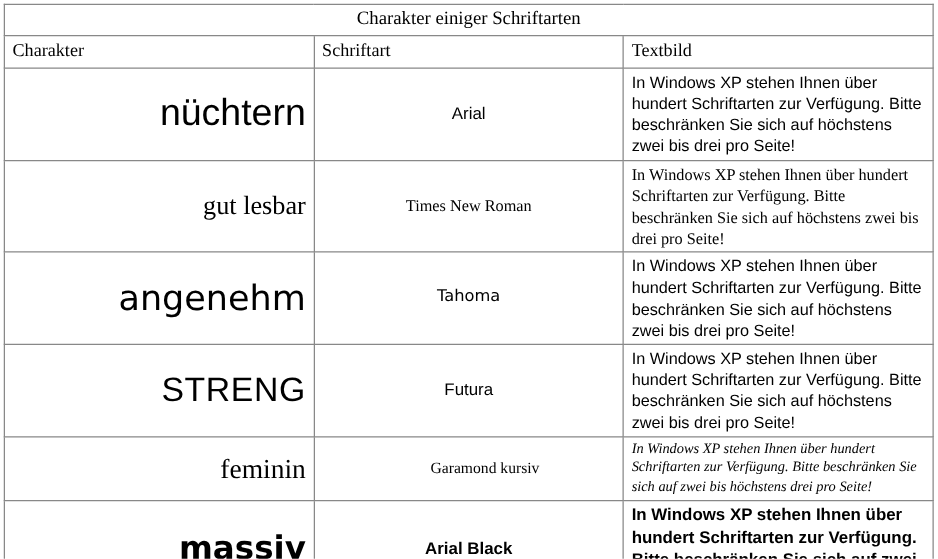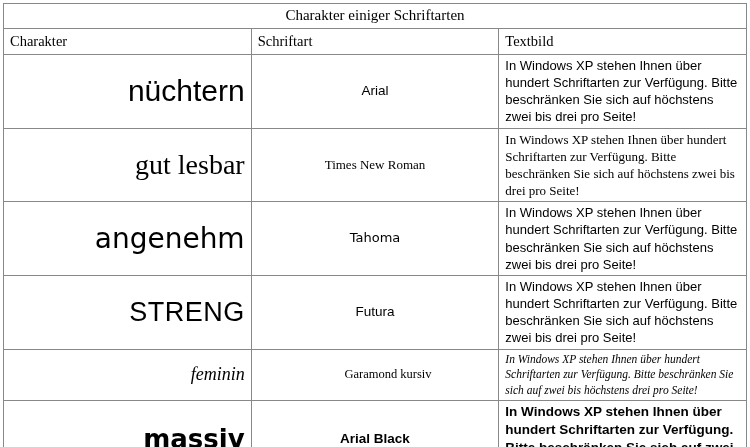--- a/index.html
+++ b/index.html
@@ -66,33 +66,33 @@
     font-size: 13px;
     line-height: 1.32;
     vertical-align: middle;
   }
 
   
   .r-arial .char-cell { font-family: "Liberation Sans", sans-serif; font-size: 30px; }
   .r-arial .font-cell { font-family: "Liberation Sans", sans-serif; font-size: 13.5px; }
   .r-arial .text-cell { font-family: "Liberation Sans", sans-serif; font-size: 13px; }
 
-  .r-times .char-cell { font-family: "Liberation Serif", serif; font-size: 28px; }
+  .r-times .char-cell { font-family: "Liberation Serif", serif; font-size: 21px; }
   .r-times .font-cell { font-family: "Liberation Serif", serif; font-size: 13px; }
   .r-times .text-cell { font-family: "Liberation Serif", serif; font-size: 13px; }
 
   .r-tahoma .char-cell { font-family: "DejaVu Sans", sans-serif; font-size: 28px; }
   .r-tahoma .font-cell { font-family: "DejaVu Sans", sans-serif; font-size: 13px; }
   .r-tahoma .text-cell { font-family: "Liberation Sans", sans-serif; font-size: 13px; }
 
   .r-futura .char-cell { font-family: "Liberation Sans", sans-serif; font-size: 27px; letter-spacing: 0.5px; }
   .r-futura .font-cell { font-family: "Liberation Sans", sans-serif; font-size: 13.5px; }
   .r-futura .text-cell { font-family: "Liberation Sans", sans-serif; font-size: 13px; }
 
-  .r-garamond .char-cell { font-family: "Liberation Serif", serif; font-style: italic; font-size: 18px; }
+  .r-garamond .char-cell { font-family: "Liberation Serif", serif; font-size: 22px; }
   .r-garamond .font-cell { font-family: "Liberation Serif", serif; font-size: 12.5px; padding-left: 32px; }
   .r-garamond .text-cell { font-family: "Liberation Serif", serif; font-style: italic; font-size: 11.5px; line-height: 1.35; }
 
   .r-black .char-cell { font-family: "DejaVu Sans", sans-serif; font-weight: bold; font-size: 26px; }
   .r-black .font-cell { font-family: "Liberation Sans", sans-serif; font-weight: bold; font-size: 13.5px; }
   .r-black .text-cell { font-family: "Liberation Sans", sans-serif; font-weight: bold; font-size: 13.5px; line-height: 1.35; }
 </style>
 </head>
 <body>
 

